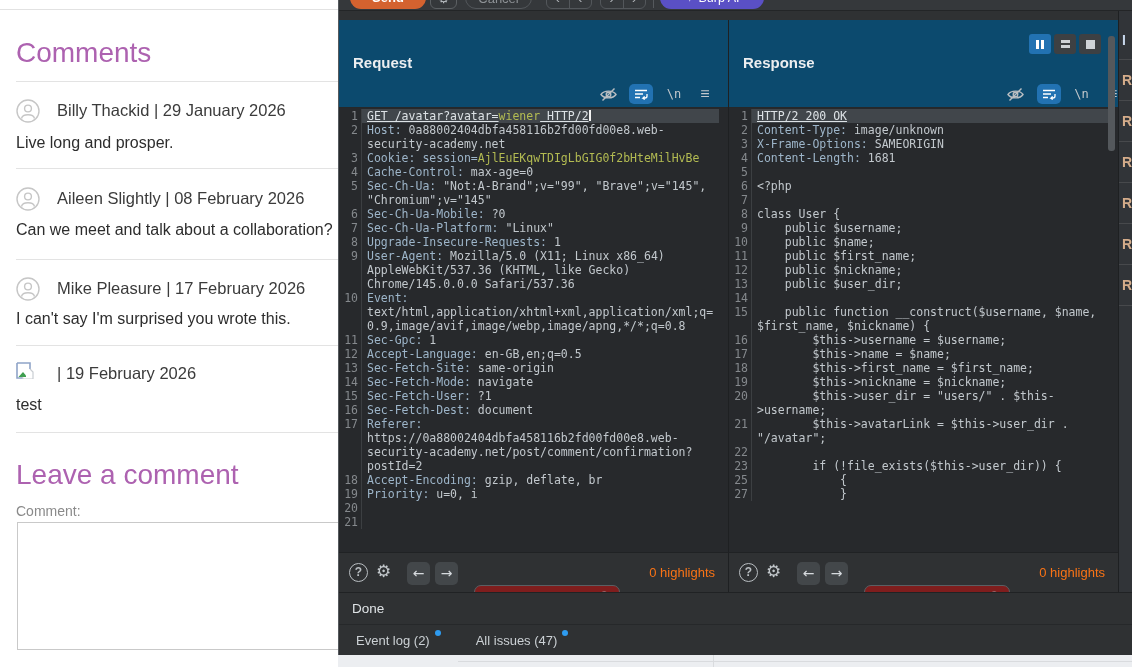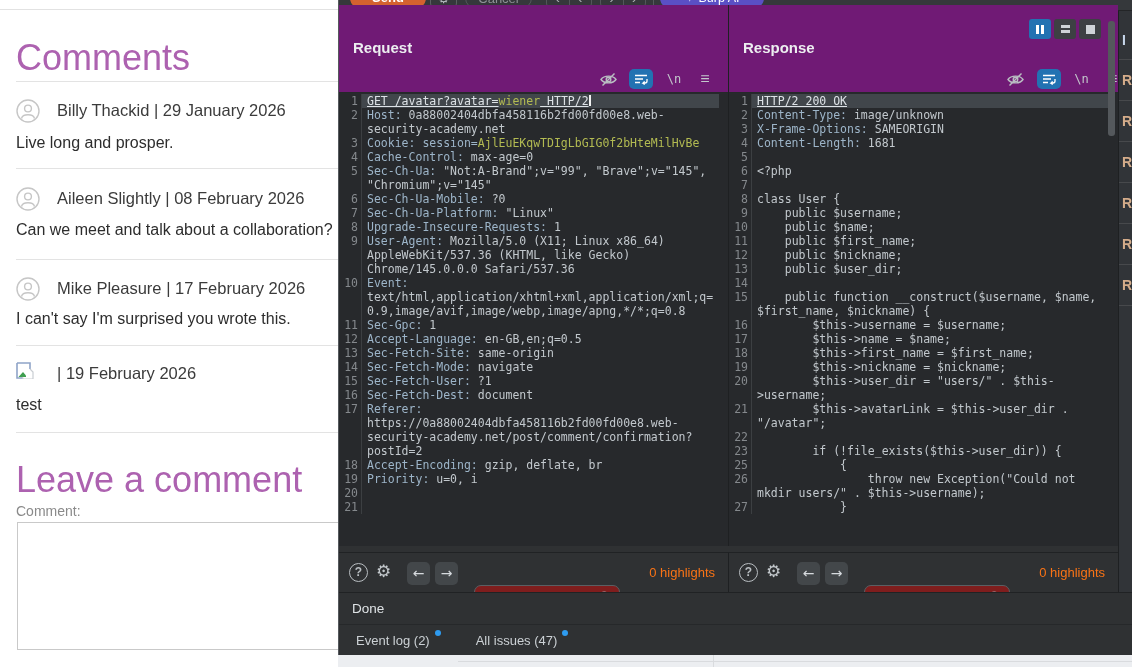--- a/index.html
+++ b/index.html
@@ -2,21 +2,21 @@
 <html><head>
 <meta charset="utf-8">
 <style>
   * { margin:0; padding:0; box-sizing:border-box; }
   html,body { width:1132px; height:667px; overflow:hidden; background:#fff;
               font-family:"Liberation Sans", sans-serif; }
 
   
   .webpage { position:absolute; inset:0; background:#fff; }
   .page-topline { position:absolute; left:0; top:9px; width:360px; height:1px; background:#e2e2e2; }
-  .ph { position:absolute; left:16px; color:#ad62b0; font-size:36px; font-weight:400; }
+  .ph { position:absolute; left:16px; color:#ad62b0; font-size:28px; font-weight:400; }
   .divider { position:absolute; left:16px; width:330px; height:1px; background:#e3e3e3; }
   .avatar { position:absolute; left:16px; width:24px; height:24px; }
   .cmeta { position:absolute; left:57px; font-size:16.5px; color:#3b3b3b; }
   .cbody { position:absolute; left:16px; font-size:16px; color:#2d2d2d; }
   .comment-label { position:absolute; left:16px; top:503px; font-size:14px; color:#8a8a8a; }
   .comment-box { position:absolute; left:17px; top:522px; width:430px; height:128px;
                  border:1px solid #c9c9c9; background:#fff; resize:none; outline:none; }
   .brokenimg { position:absolute; left:16px; top:362px; width:18px; height:17px; }
 
   
@@ -31,21 +31,21 @@
   .btn-gear { left:91px; width:27px; border:1px solid #5c6063; border-radius:6px; color:#b9bec2; font-family:"DejaVu Sans",sans-serif; }
   .btn-cancel { left:126px; width:67px; border:1px solid #53575b; border-radius:11px; color:#8e9296; }
   .histgrp { border:1px solid #53575b; border-radius:6px; width:46px; display:flex; }
   .histgrp span { flex:1; color:#b0b4b8; line-height:22px; }
   .histgrp span:first-child { border-right:1px solid #53575b; }
   .hist1 { left:207px; } .hist2 { left:261px; }
   .tb-sep { left:314px; top:-2px; width:1px; height:10px; background:#55595d; }
   .btn-burpai { left:321px; width:104px; background:#5a50c5; border-radius:11px; color:#fff; font-size:12.5px; }
 
   
-  .panel { position:absolute; top:5px; height:541px; background:#701a75; }
+  .panel { position:absolute; top:20px; height:541px; background:#0c4a6e; }
   .panel-req { left:0; width:389px; }
   .panel-resp { left:389px; width:390px; border-left:1px solid #1e2022; }
   .ptitle { position:absolute; left:14px; top:34px; font-size:15px; font-weight:bold; color:#eceef0; }
   .tabrow { position:absolute; left:0; right:0; top:61px; height:27px; padding-left:14px;
             border-bottom:1px solid #26282a; display:flex; align-items:stretch; }
   .tab { font-size:13.5px; color:#c8cdd1; line-height:24px; margin-right:33px; position:relative; cursor:default;margin-top:41px; }
   .tab.sel { color:#e8ebee; }
   .tab.sel::after { content:""; position:absolute; left:-4px; right:-4px; bottom:0; height:3px; background:#d4672f; }
   .tabicons { margin-left:auto; display:flex; align-items:center; gap:11px; padding-right:13px; }
   .ticon { width:20px; height:18px; display:flex; align-items:center; justify-content:center; }
@@ -432,24 +432,20 @@
         </div>
         <div class="code-line">
           <span class="ln">23</span>
           <span class="tx"><span class="c-v">        if (!file_exists($this-&gt;user_dir)) {</span></span>
         </div>
         <div class="code-line">
           <span class="ln">25</span>
           <span class="tx"><span class="c-v">            {</span></span>
         </div>
         <div class="code-line">
-          <span class="ln">26</span>
-          <span class="tx"><span class="c-v">                throw new Exception("Could not mkdir users/" . $this-&gt;username);</span></span>
-        </div>
-        <div class="code-line">
           <span class="ln">27</span>
           <span class="tx"><span class="c-v">            }</span></span>
         </div>
       </div>
     <div class="vscroll"></div>
   </div>
 
   <div class="inspector">
     <div class="insp-row">
         <span class="ltr">I</span>

